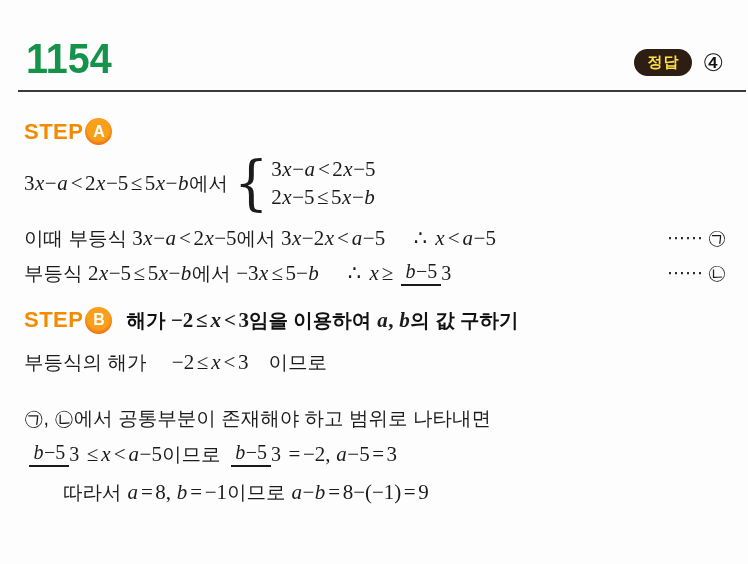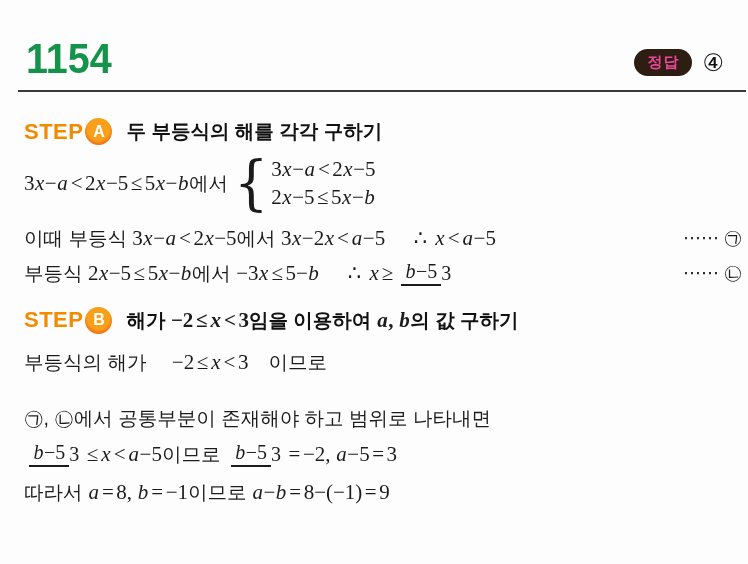--- a/index.html
+++ b/index.html
@@ -2,25 +2,25 @@
 <html style="--problem-green: #14934a; --step-orange: #f28b00; --badge-dark: #2e1d13; --text-dark: #1b1b1b;"><head>
 <meta charset="utf-8">
 <style>
   html,body{margin:0;padding:0;background:#ffffff;}
   .page{width:748px;height:564px;background:#fdfdfd;overflow:hidden;
         font-family:"Liberation Sans","DejaVu Sans",sans-serif;color:#1c1c1c;position:relative;}
   .header{display:flex;justify-content:space-between;align-items:flex-end;padding:38px 24px 0 26px;}
   .problem-number{font-size:42px;font-weight:800;color:var(--problem-green,#14934a);
         line-height:1;letter-spacing:0px;transform:scaleX(.94);transform-origin:left bottom;}
   .answer-area{display:flex;align-items:center;gap:10px;padding-bottom:4px;}
-  .answer-badge{background:var(--badge-dark,#2e1d13);color:#ec4899;font-weight:700;font-size:15px;
+  .answer-badge{background:var(--badge-dark,#2e1d13);color:#fde047;font-weight:700;font-size:15px;
         padding:4px 13px;border-radius:14px;letter-spacing:1px;}
   .answer-choice{font-size:24px;color:#111;line-height:1;}
   .rule{border:none;border-top:2.5px solid #3a3a3a;margin:10px 2px 0 18px;}
-  .main{padding:0 6px 0 24px;}
+  .main{padding:0 22px 0 24px;}
   .step{display:flex;align-items:center;margin-top:26px;}
   .step-word{color:var(--step-orange,#f28b00);font-weight:800;font-size:22px;letter-spacing:.5px;}
   .step-badge{width:27px;height:27px;border-radius:50%;flex:0 0 auto;
         background:radial-gradient(circle at 50% 42%,#f9a01b 52%,#e8430e 95%);
         color:#fff;font-weight:800;font-size:16px;display:flex;align-items:center;justify-content:center;margin-left:2px;}
   .step-title{font-weight:800;font-size:19.5px;margin-left:14px;color:#111;display:flex;align-items:center;}
   .step-title .math{font-weight:600;}
   .line{display:flex;align-items:center;font-size:19.5px;margin-top:15px;}
   .ktext{white-space:pre;}
   .math{font-family:"Liberation Serif","DejaVu Serif",serif;font-size:21px;white-space:pre;color:#1b1b1b;}
@@ -40,41 +40,38 @@
   .cases-rows{display:flex;flex-direction:column;}
   .cases-row{line-height:1.35;display:flex;}
   
   #content > :nth-child(2){margin-top:10px;}
   #content > :nth-child(3){margin-top:13px;}
   #content > :nth-child(4){margin-top:8px;}
   #content > :nth-child(5){margin-top:20px;}
   #content > :nth-child(6){margin-top:15px;gap:20px;}
   #content > :nth-child(7){margin-top:29px;}
   #content > :nth-child(8){margin-top:9px;}
-  #content > :nth-child(9){margin-top:11px;}
+  #content > :nth-child(9){margin-top:11px;margin-left:39px;}
 </style>
 </head>
 <body>
 
 <div class="page">
   <div class="header">
     <div class="problem-number">1154</div>
     <div class="answer-area">
       <span class="answer-badge">정답</span>
       <span class="answer-choice">④</span>
     </div>
   </div>
   <hr class="rule">
   <div class="main" id="content">
       <div class="step">
         <span class="step-word">STEP</span>
         <span class="step-badge">A</span>
-        <span class="step-title">
-          <span class="ktext">두 부등식의 해를 각각 구하기</span>
-        </span>
       </div>
       <div class="line">
         <span class="math">3<i>x</i>−<i>a</i><span class="op">&lt;</span>2<i>x</i>−5<span class="op">≤</span>5<i>x</i>−<i>b</i></span>
         <span class="ktext">에서</span>
         <span class="cases">
           <span class="brace">{</span>
           <span class="cases-rows">
             <span class="cases-row">
               <span class="math">3<i>x</i>−<i>a</i><span class="op">&lt;</span>2<i>x</i>−5</span>
             </span>

